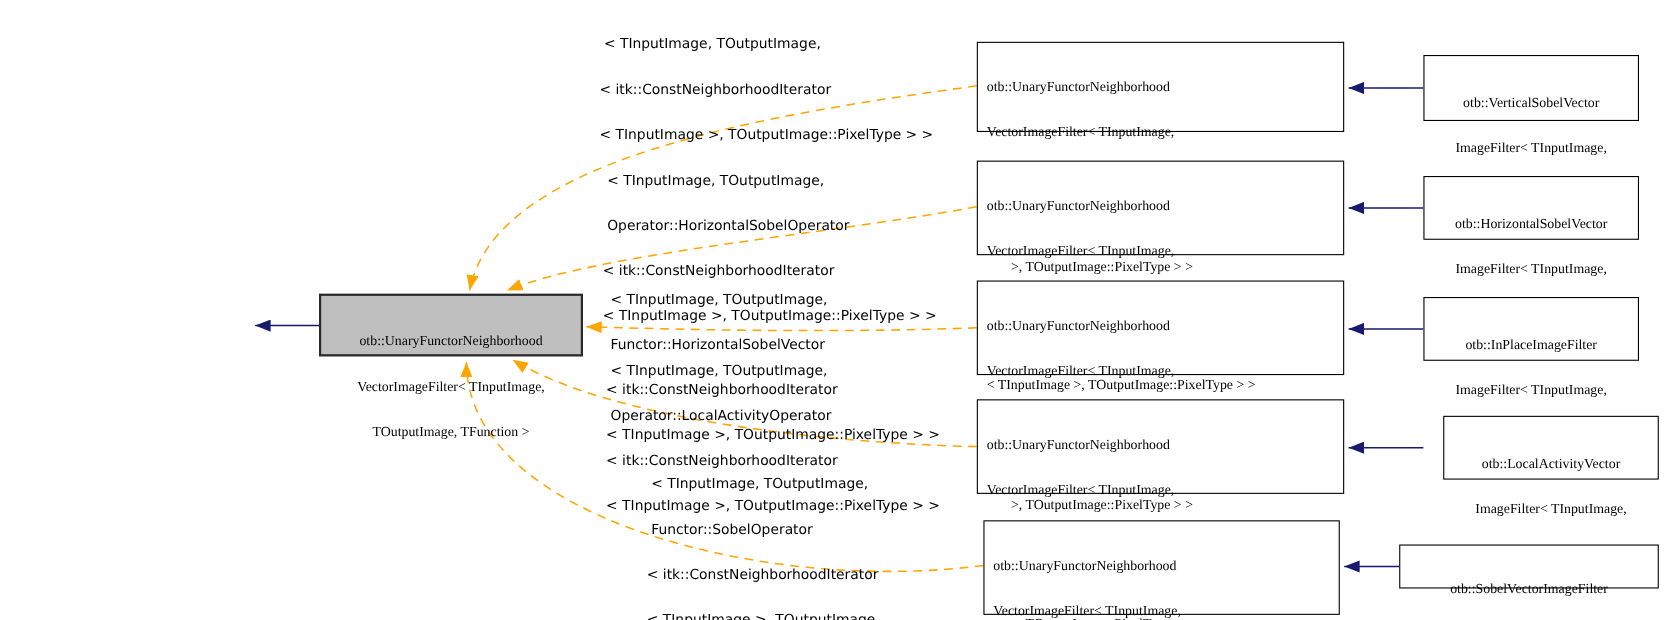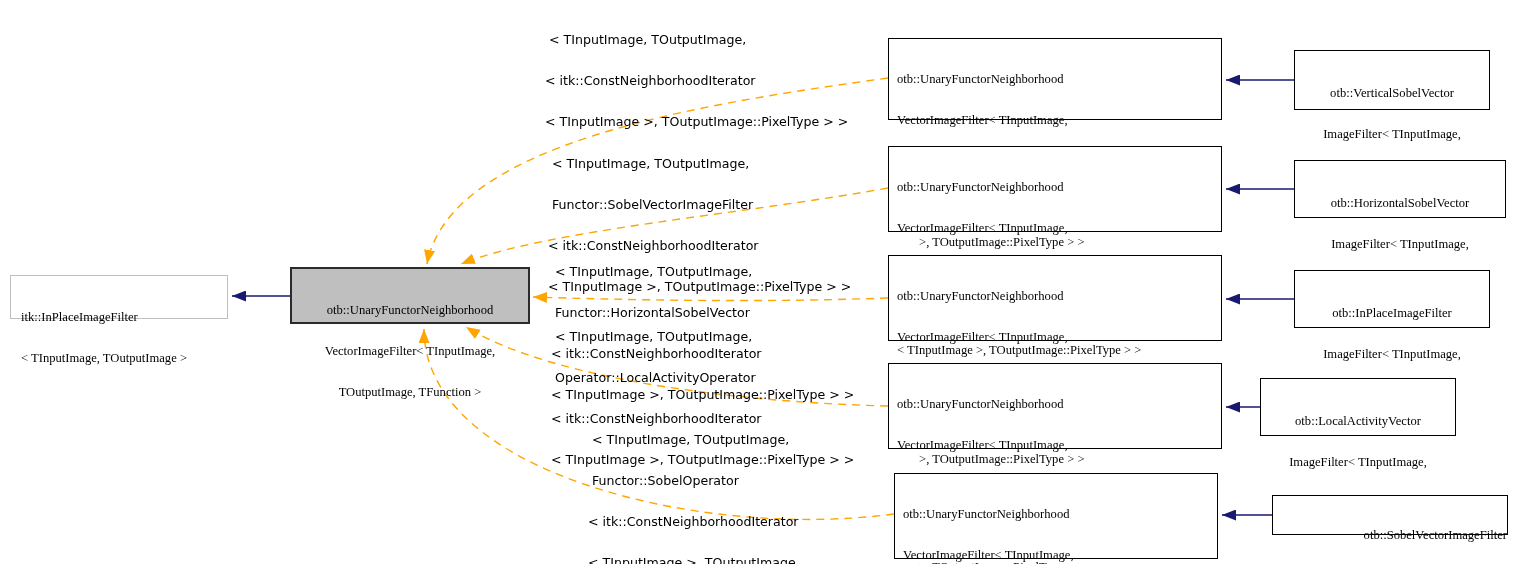--- a/index.html
+++ b/index.html
@@ -13,21 +13,21 @@
   .edge-template{stroke:var(--tmpl);stroke-width:1.4;fill:none;stroke-dasharray:8 6;}
   .edge-inherit{stroke:var(--inh);stroke-width:1.4;fill:none;}
   .mk-tmpl{fill:var(--tmpl);}
   .mk-inh{fill:var(--inh);}
   .box{position:absolute;z-index:1;background:#fff;border:1px solid #000;box-sizing:border-box;white-space:pre;}
   .box div{white-space:pre;font-family:Liberation Serif, serif;}
   .base-box{border:1px solid #bfbfbf;padding:8px 0 0 10px;}
   .main-box{background:var(--mainfill);border:2px solid #2b2b2b;text-align:center;padding-top:8px;}
   .mid-box{padding:7px 0 0 8px;}
   .right-box{text-align:center;padding-top:9px;}
-  .right-box.two-line{padding-top:6px;text-align:right;}
+  .right-box.two-line{padding-top:6px;}
   .edge-label{position:absolute;z-index:1;white-space:pre;}
 </style>
 </head>
 <body>
 
 <div id="canvas" style="--tmpl: #ffa500; --inh: #191970; --mainfill: #bfbfbf;">
 
   <svg id="edges" width="1513" height="564">
     <defs>
       <marker id="arrow-tmpl" markerUnits="userSpaceOnUse" markerWidth="15" markerHeight="11" refX="14" refY="5.5" orient="auto">
@@ -45,24 +45,20 @@
     <path class="edge-inherit" d="M 1294 407 L 1226 407" marker-end="url(#arrow-inh)"></path>
     <path class="edge-inherit" d="M 1272 515 L 1222 515" marker-end="url(#arrow-inh)"></path>
 
     <path class="edge-template" d="M 888 78 C 700 104, 450 142, 427 264" marker-end="url(#arrow-tmpl)"></path>
     <path class="edge-template" d="M 888 188 C 745 214, 545 230, 461 264" marker-end="url(#arrow-tmpl)"></path>
     <path class="edge-template" d="M 888 298 C 780 302, 660 301, 533 297" marker-end="url(#arrow-tmpl)"></path>
     <path class="edge-template" d="M 888 406 C 755 403, 555 382, 466 327" marker-end="url(#arrow-tmpl)"></path>
     <path class="edge-template" d="M 894 514 C 700 540, 424 472, 424 329" marker-end="url(#arrow-tmpl)"></path>
   </svg>
 
-  <div class="box base-box" style="left:10px;top:275px;width:218px;height:44px;">
-    <div>itk::InPlaceImageFilter</div>
-    <div>&lt; TInputImage, TOutputImage &gt;</div>
-  </div>
 
   <div class="box main-box" style="left:290px;top:267px;width:240px;height:57px;">
     <div>otb::UnaryFunctorNeighborhood</div>
     <div>VectorImageFilter&lt; TInputImage,</div>
     <div>TOutputImage, TFunction &gt;</div>
   </div>
 
   <div class="box mid-box" style="left:888px;top:38px;width:334px;height:82px;">
     <div>otb::UnaryFunctorNeighborhood</div>
     <div>VectorImageFilter&lt; TInputImage,</div>
@@ -97,48 +93,48 @@
     
     
     
   </div>
 
   <div class="box right-box" style="left:1294px;top:50px;width:196px;height:60px;">
     <div>otb::VerticalSobelVector</div>
     <div>ImageFilter&lt; TInputImage,</div>
     <div>TOutputImage &gt;</div>
   </div>
-  <div class="box right-box" style="left:1294px;top:160px;width:212px;height:58px;">
+  <div class="box right-box" style="left:1294px;top:160px;width:196px;height:58px;">
     <div>otb::HorizontalSobelVector</div>
     <div>ImageFilter&lt; TInputImage,</div>
     <div>TOutputImage &gt;</div>
   </div>
   <div class="box right-box" style="left:1294px;top:270px;width:196px;height:58px;">
     <div>otb::InPlaceImageFilter</div>
     <div>ImageFilter&lt; TInputImage,</div>
     <div>TOutputImage &gt;</div>
   </div>
-  <div class="box right-box" style="left:1260px;top:378px;width:196px;height:58px;">
+  <div class="box right-box" style="left:1312px;top:378px;width:196px;height:58px;">
     <div>otb::LocalActivityVector</div>
     <div>ImageFilter&lt; TInputImage,</div>
     <div>TOutputImage &gt;</div>
   </div>
   <div class="box right-box two-line" style="left:1272px;top:495px;width:236px;height:40px;">
     <div>otb::SobelVectorImageFilter</div>
     
   </div>
 
   <div class="edge-label" style="left:545px;top:6px;">
     <div> &lt; TInputImage, TOutputImage,</div>
     <div>&lt; itk::ConstNeighborhoodIterator</div>
     <div>&lt; TInputImage &gt;, TOutputImage::PixelType &gt; &gt;</div>
   </div>
   <div class="edge-label" style="left:548px;top:130px;">
     <div> &lt; TInputImage, TOutputImage,</div>
-    <div> Functor::SobelVectorImageFilter</div>
+    <div> Operator::HorizontalSobelOperator</div>
     <div>&lt; itk::ConstNeighborhoodIterator</div>
     <div>&lt; TInputImage &gt;, TOutputImage::PixelType &gt; &gt;</div>
   </div>
   <div class="edge-label" style="left:551px;top:238px;">
     <div> &lt; TInputImage, TOutputImage,</div>
     <div> Functor::HorizontalSobelVector</div>
     <div>&lt; itk::ConstNeighborhoodIterator</div>
     <div>&lt; TInputImage &gt;, TOutputImage::PixelType &gt; &gt;</div>
   </div>
   <div class="edge-label" style="left:551px;top:303px;">

